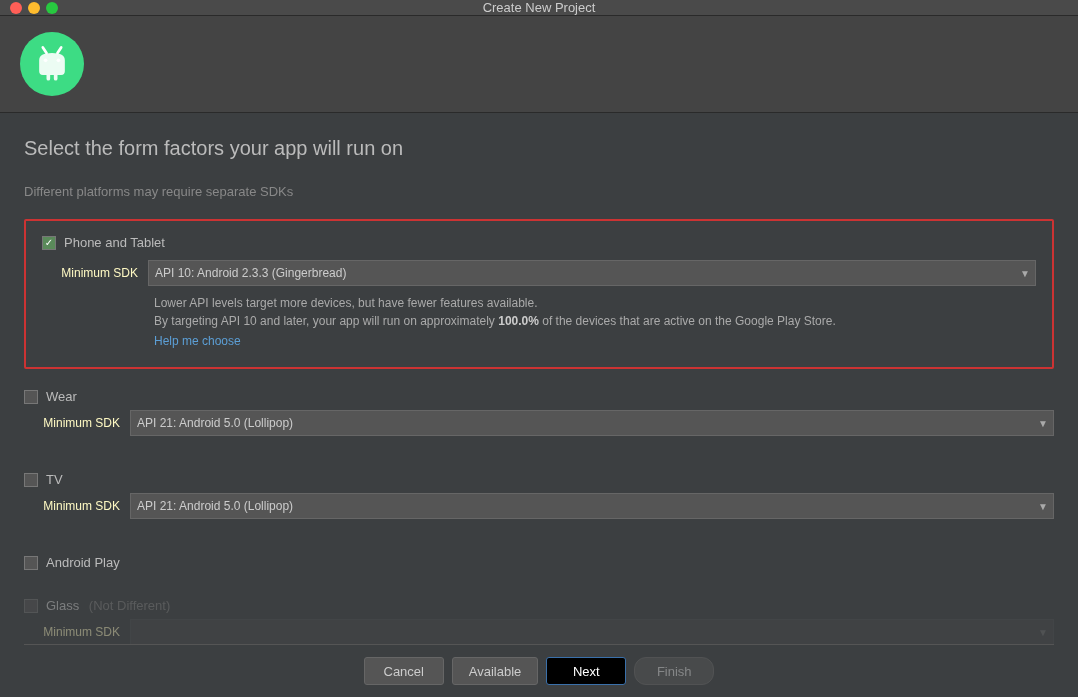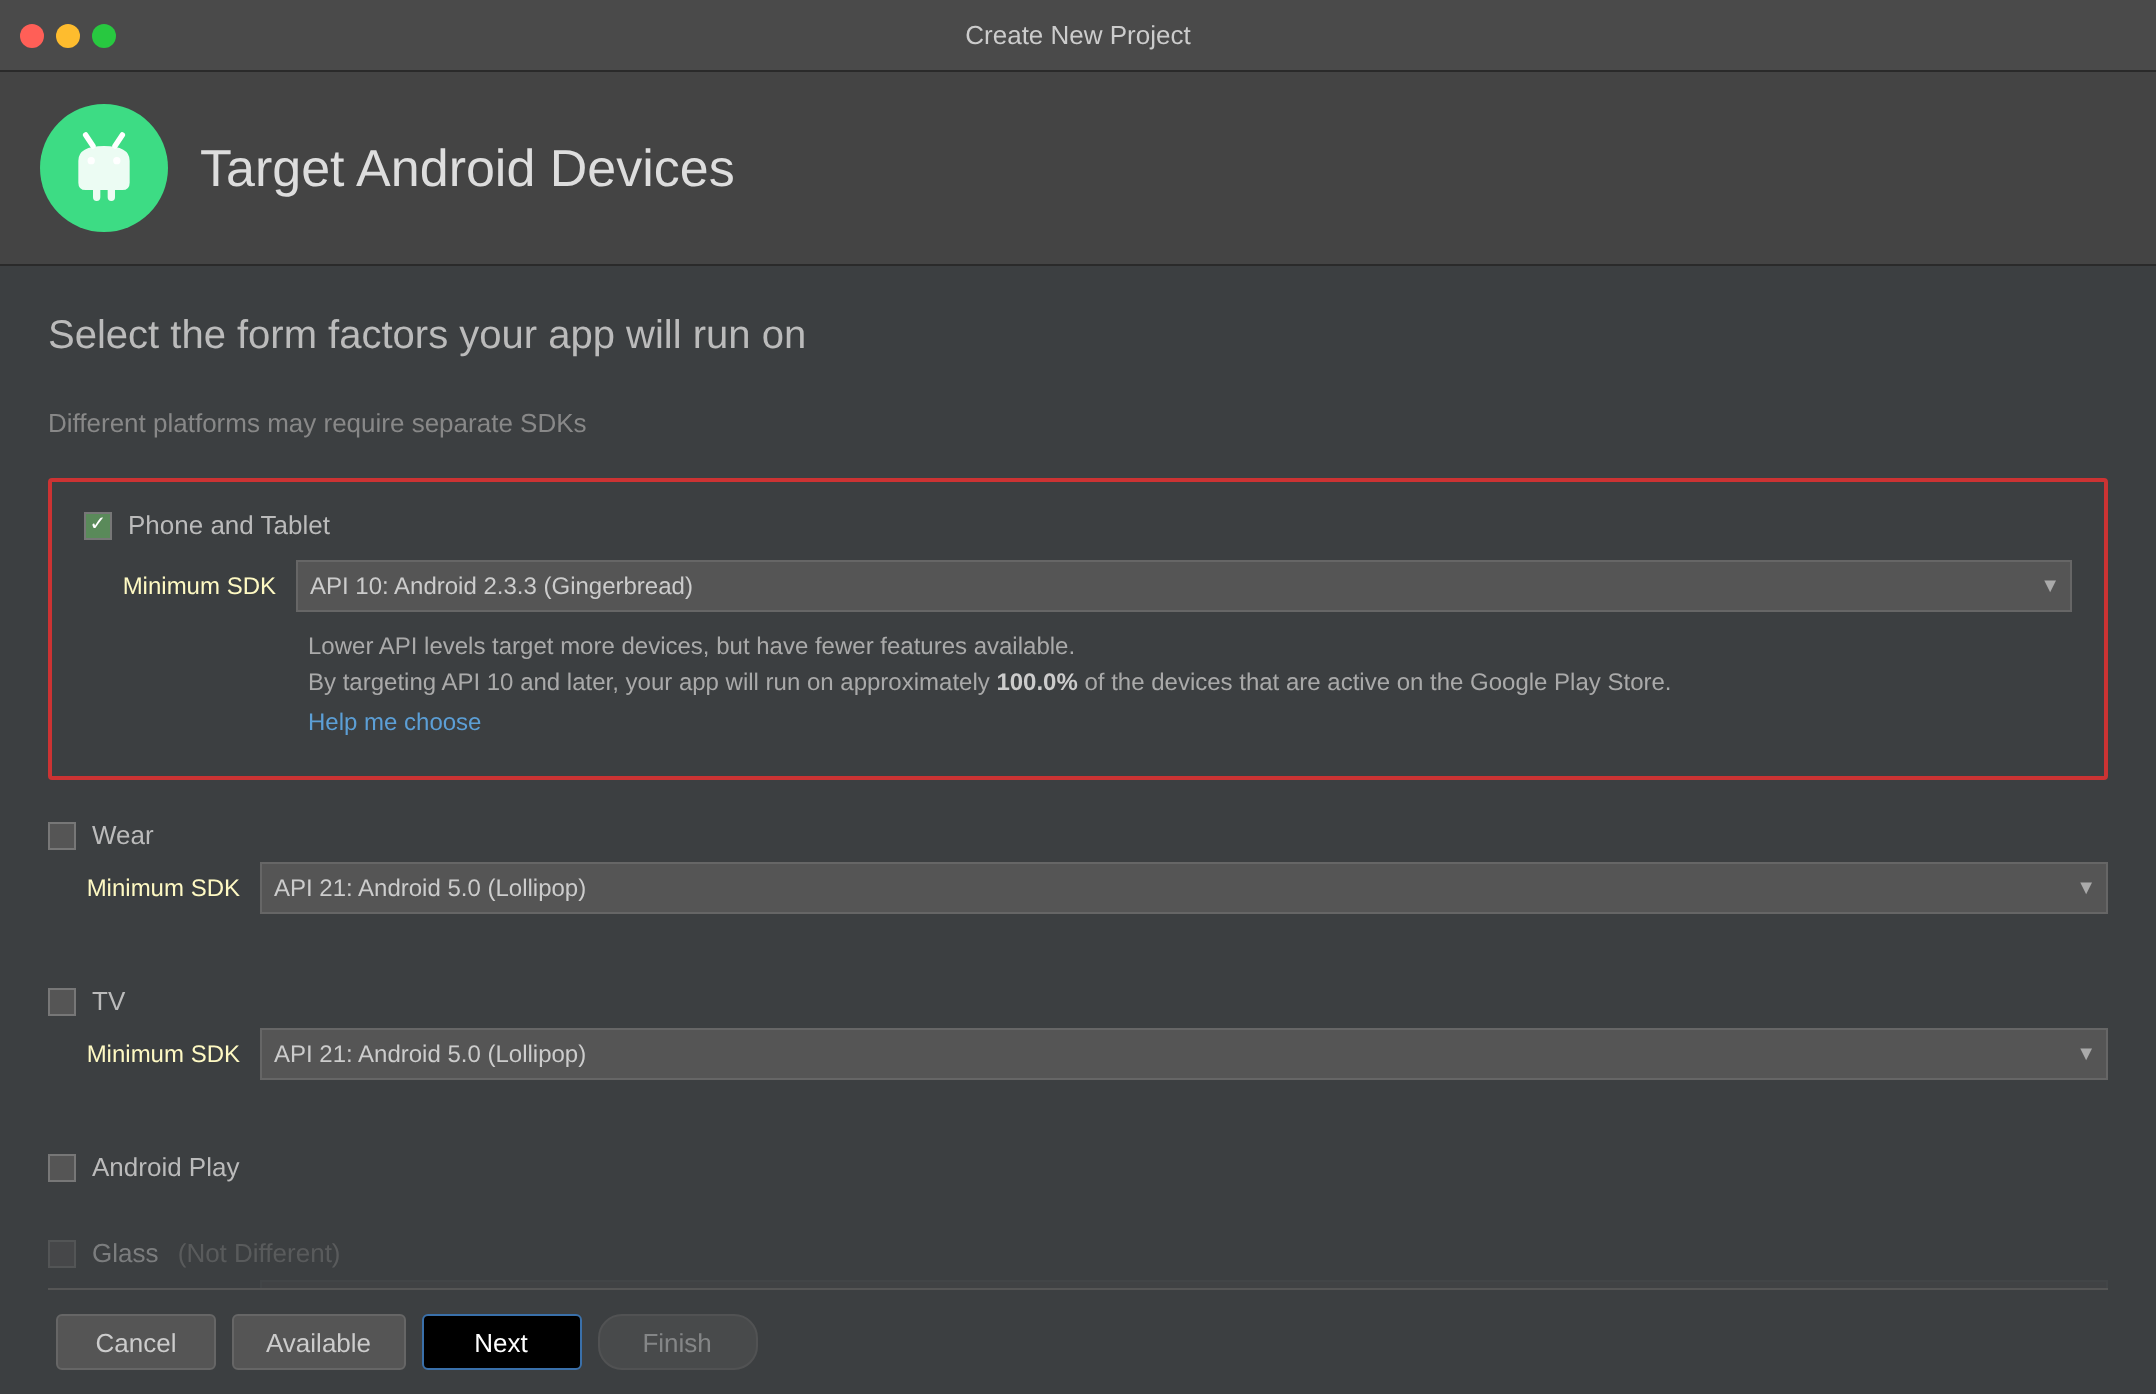--- a/index.html
+++ b/index.html
@@ -11,21 +11,21 @@
       width: 1078px;
       height: 697px;
       overflow: hidden;
       display: flex;
       flex-direction: column;
     }
 
     
     .title-bar {
       background: #4a4a4a;
-      height: 36px;
+      height: 16px;
       display: flex;
       align-items: center;
       justify-content: center;
       position: relative;
       border-bottom: 1px solid #2a2a2a;
       flex-shrink: 0;
     }
 
     .title-bar-buttons {
       position: absolute;
@@ -244,23 +244,23 @@
     }
 
     
     .factor-section {
       padding: 8px 0;
     }
 
     
     .footer {
       display: flex;
-      justify-content: flex-start;
-      align-items: center;
-      padding: 12px 28px;
+      justify-content: center;
+      align-items: center;
+      padding: 12px 40px;
       gap: 8px;
       flex-shrink: 0;
     }
 
     .btn {
       height: 28px;
       padding: 0 16px;
       font-size: 13px;
       cursor: pointer;
       border: 1px solid #666;
@@ -307,21 +307,20 @@
       <circle cx="8.5" cy="10" r="1" fill="white"></circle>
       <circle cx="15.5" cy="10" r="1" fill="white"></circle>
 
       <path d="M5 10 Q5 6 12 6 Q19 6 19 10 L19 16 Q19 18 17 18 L15 18 L15 20 Q15 21 14 21 Q13 21 13 20 L13 18 L11 18 L11 20 Q11 21 10 21 Q9 21 9 20 L9 18 L7 18 Q5 18 5 16 Z" fill="white" opacity="0.9"></path>
 
       <line x1="9" y1="6" x2="7" y2="3" stroke="white" stroke-width="1.5" stroke-linecap="round"></line>
 
       <line x1="15" y1="6" x2="17" y2="3" stroke="white" stroke-width="1.5" stroke-linecap="round"></line>
     </svg>
   </div>
-  <span class="header-title">Target Android Devices</span>
 </div>
 
 <div class="content">
   <div class="section-title">Select the form factors your app will run on</div>
   <div class="section-subtitle">Different platforms may require separate SDKs</div>
 
   <div class="form-factors">
 
     <div class="factor-box-highlighted">
       <div class="factor-row">

